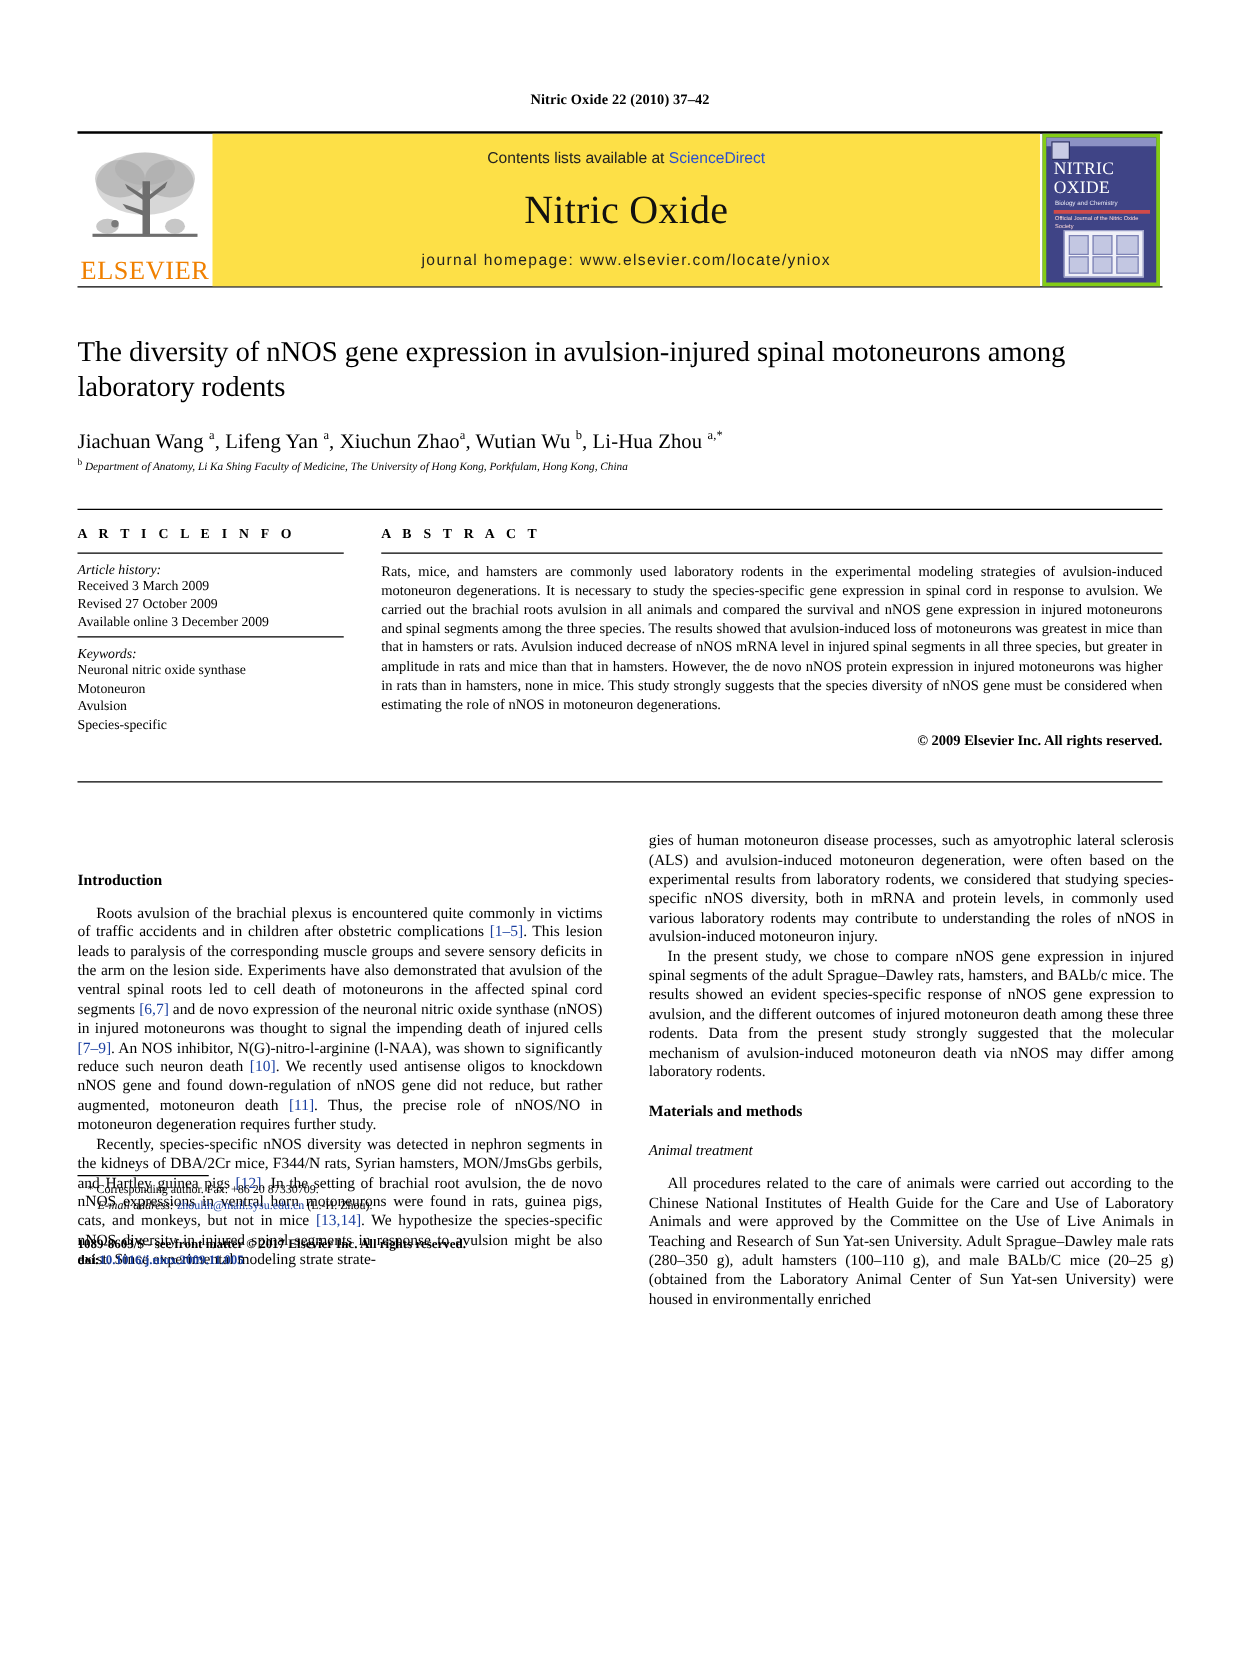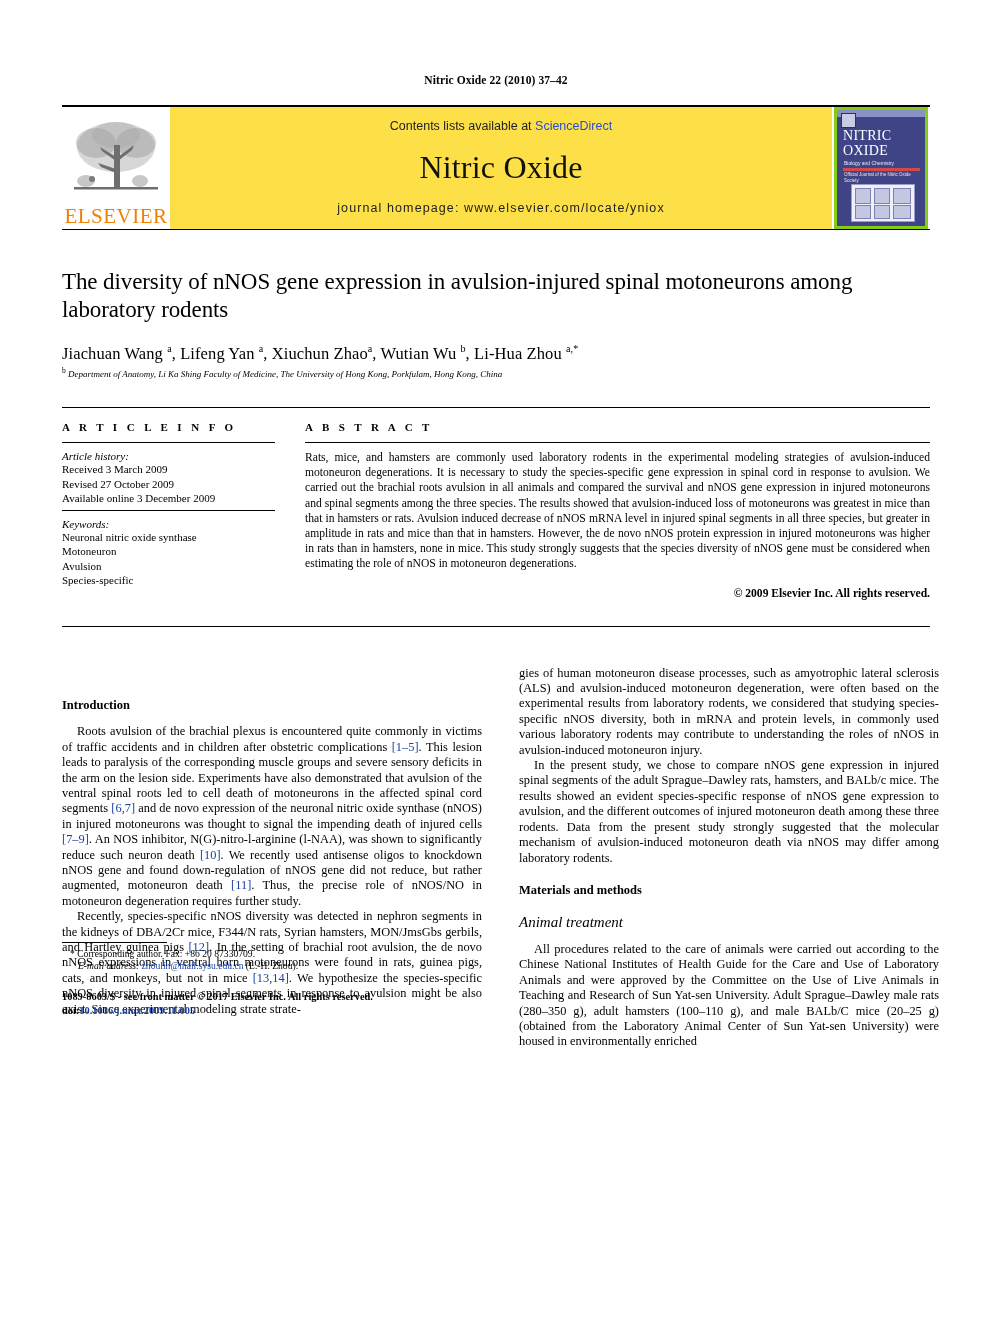--- a/index.html
+++ b/index.html
@@ -221,21 +221,21 @@
     width: 420px;
     flex: 0 0 420px;
     position: relative;
   }
   .h2 {
     font-size: 12.5px;
     font-weight: bold;
     margin: 0 0 11px 0;
   }
   .h3 {
-    font-size: 15px;
+    font-size: 12px;
     font-style: italic;
     margin: 16px 0 11px 0;
   }
   p.body {
     font-size: 12.4px;
     line-height: 15.4px;
     text-align: justify;
     margin: 0;
     text-indent: 15px;
   }

